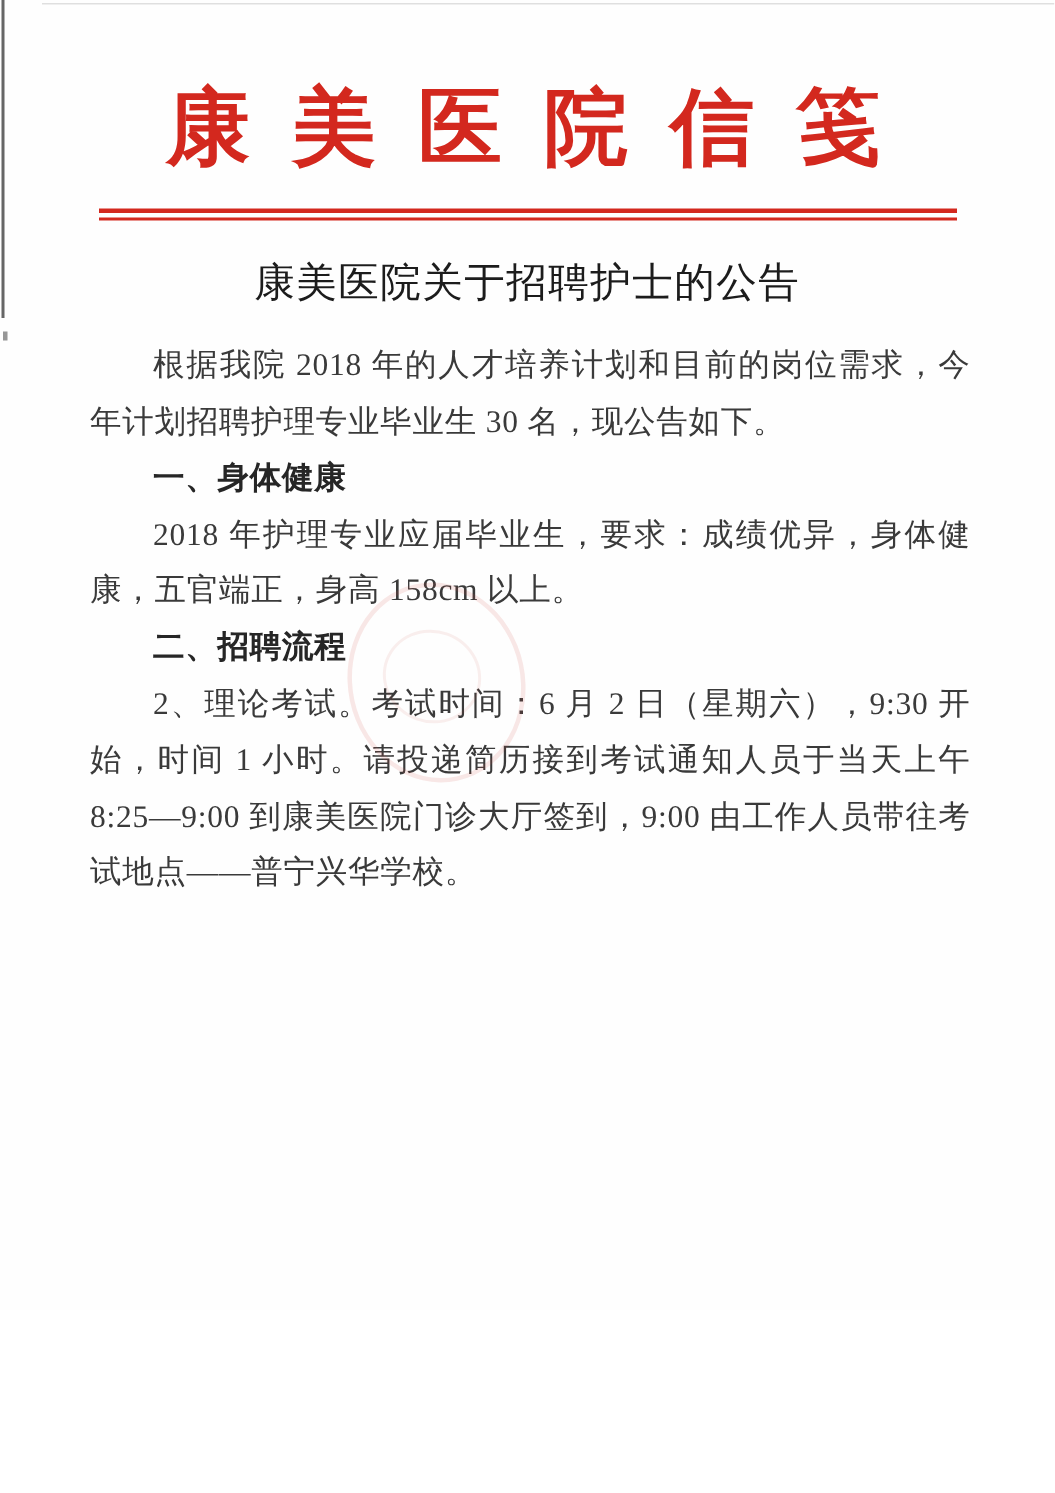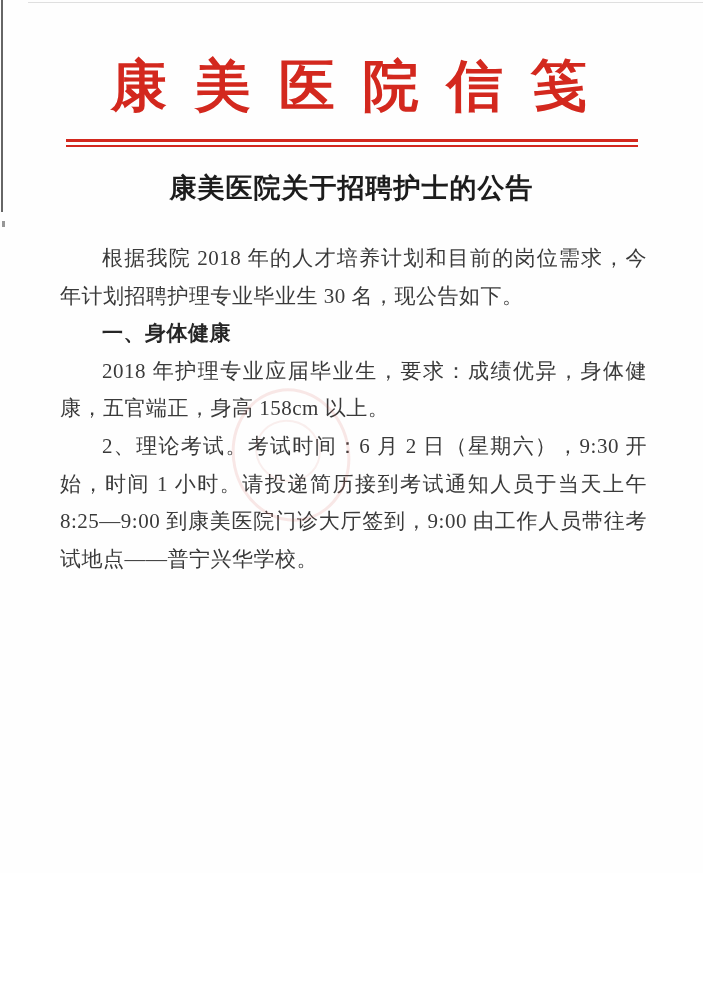--- a/index.html
+++ b/index.html
@@ -43,27 +43,27 @@
   }
   .letterhead-rule { width: 572px; margin: 25px auto 0 auto; }
   .rule-thick { height: 3px; background: var(--accent, #d3281e); margin-bottom: 3px; }
   .rule-thin  { height: 2px; background: var(--accent, #d3281e); }
   
   .doc-title {
     margin: 24px 0 0 0;
     text-align: center;
     font-size: 27px;
     line-height: 34px;
-    font-weight: bold;
+    font-weight: normal;
     color: #1c1c1c;
     letter-spacing: 1px;
   }
   
   .doc-body {
-    margin-top: 35px;
+    margin-top: 20px;
     padding: 0 56px 0 60px;
     color: #3a3a3a;
   }
   .para {
     margin: 0;
     font-size: 21px;
     line-height: 37.6px;
     text-align: justify;
     text-indent: 2em;
     letter-spacing: 0.5px;
@@ -105,19 +105,20 @@
       <div class="rule-thin"></div>
     </div>
   </div>
 
   <h1 class="doc-title">康美医院关于招聘护士的公告</h1>
 
   <div class="doc-body" id="paragraphs">
       <p class="para body">根据我院 2018 年的人才培养计划和目前的岗位需求，今年计划招聘护理专业毕业生 30 名，现公告如下。</p>
       <p class="para heading">一、身体健康</p>
       <p class="para body">2018 年护理专业应届毕业生，要求：成绩优异，身体健康，五官端正，身高 158cm 以上。</p>
+      <p class="para heading">二、招聘流程</p>
       <p class="para body">2、理论考试。考试时间：6 月 2 日（星期六），9:30 开始，时间 1 小时。请投递简历接到考试通知人员于当天上午 8:25—9:00 到康美医院门诊大厅签到，9:00 由工作人员带往考试地点——普宁兴华学校。</p>
     </div>
 
   <div class="stamp-bleed"></div>
   <div class="stamp-bleed-inner"></div>
 
 </div>
 
 </body></html>

